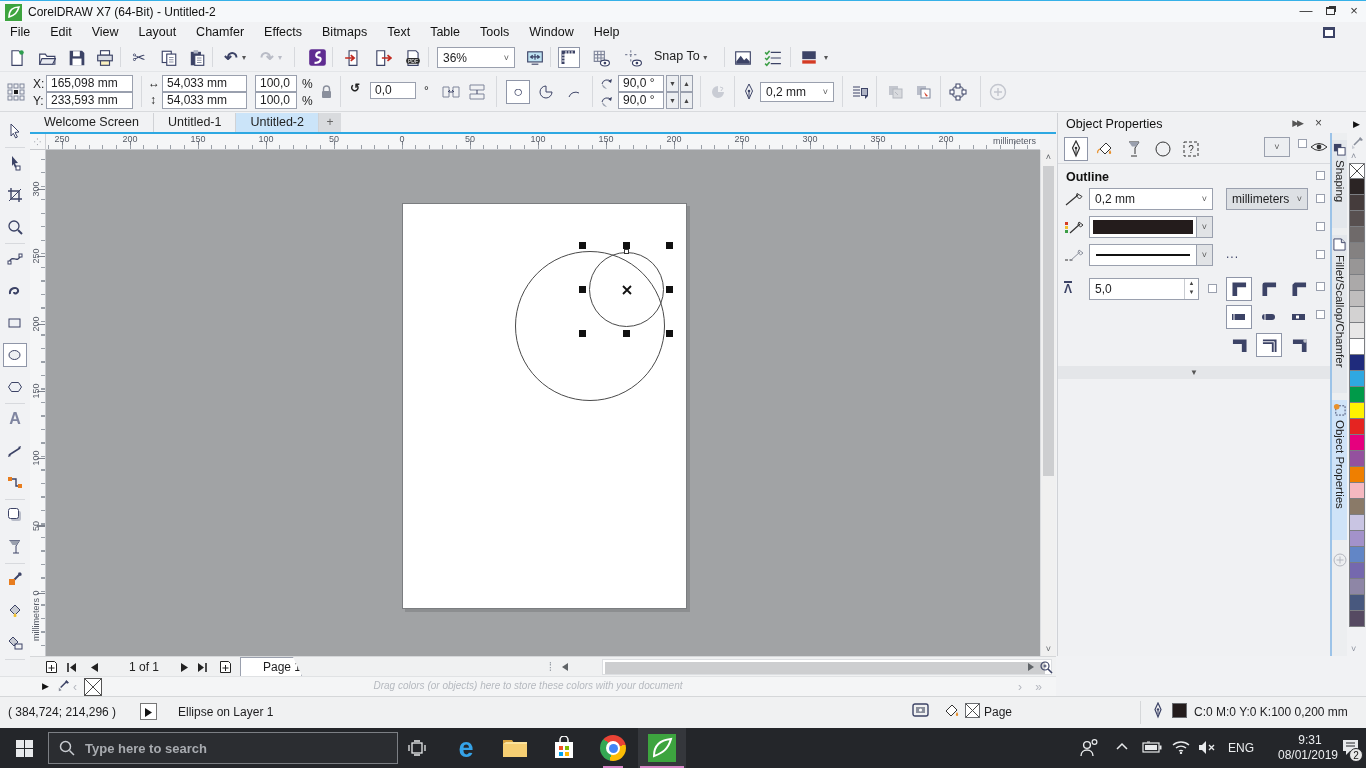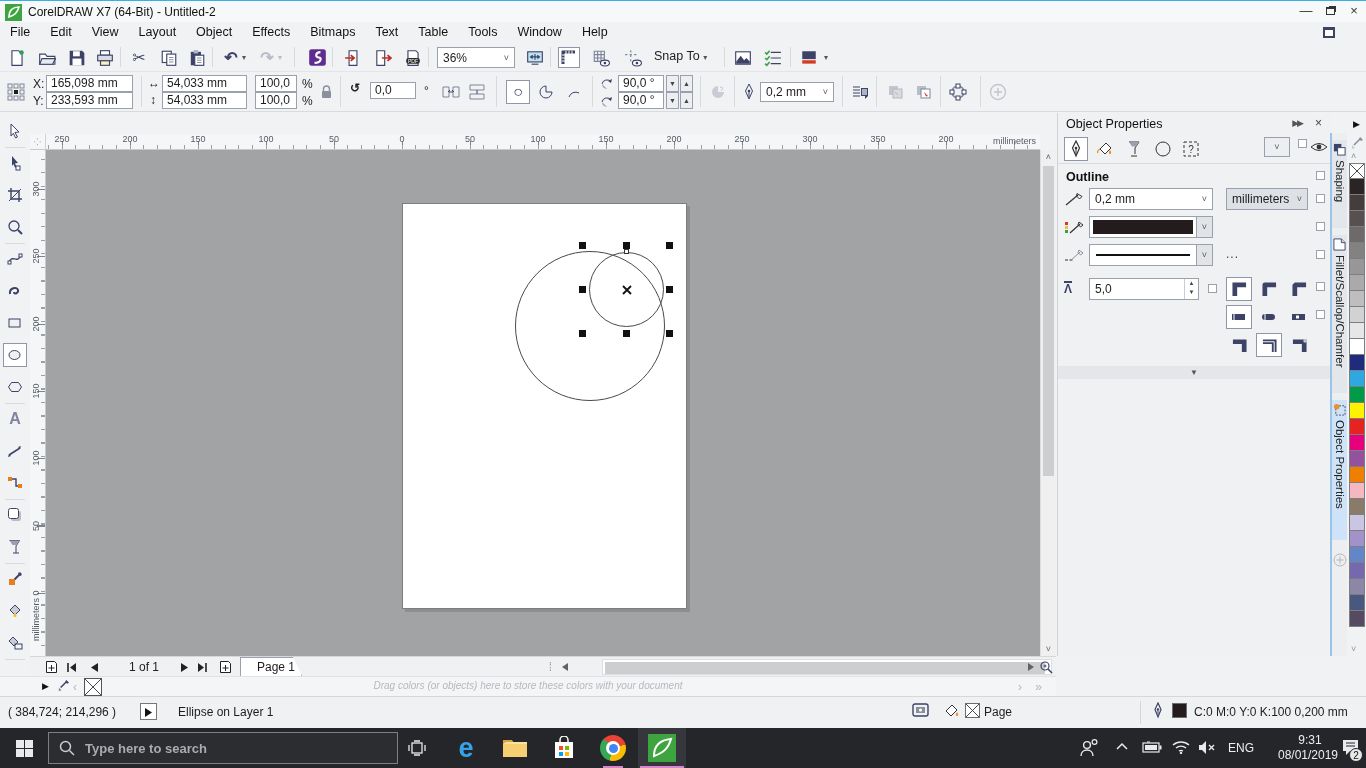--- a/index.html
+++ b/index.html
@@ -93,21 +93,21 @@
   .stab span { writing-mode:vertical-rl; font-size:11.5px; color:#222; margin-top:4px; }
 
   
   #palette { left:1347px; top:113px; width:19px; height:543px; background:#f1f2f4; }
   .sw { width:16px; height:16px; border:1px solid #7c7e82; border-top:none; margin:0 auto; }
   #sw-none { width:16px; height:16px; border:1px solid #7c7e82; margin:0 auto; background:#fff; position:relative; }
 
   
   #pagenav { left:30px; top:656px; width:1026px; height:20px; background:#f0f1f2; border-top:1px solid #d5d7d9; font-size:12px; }
   .pn { position:absolute; top:1px; height:18px; display:flex; align-items:center; justify-content:center; color:#222; }
-  #pagetab { position:absolute; left:172px; top:0; width:62px; height:19px; background:#fff; border:1px solid #9aa0ae; border-bottom:none; clip-path:polygon(0 0,calc(100% - 9px) 0,100% 100%,0 100%); text-align:center; padding-left:10px; line-height:18px; }
+  #pagetab { position:absolute; left:172px; top:0; width:62px; height:19px; background:#fff; border:1px solid #9aa0ae; border-bottom:none; clip-path:polygon(0 0,calc(100% - 9px) 0,100% 100%,0 100%); text-align:right; padding-left:10px; line-height:18px; }
 
   
   #docpal { left:0; top:676px; width:1056px; height:20px; background:#f4f5f6; border-top:1px solid #e0e2e4; }
   #docpal-hint { position:absolute; left:0; right:0; text-align:center; top:3px; font-style:italic; color:#b5b9bf; font-size:10px; }
 
   
   #statusbar { left:0; top:696px; width:1366px; height:32px; background:#f0f1f2; border-top:1px solid #d5d7d9; font-size:12px; }
   .swatchbox { position:absolute; width:15px; height:15px; border:1px solid #6a6c70; background:#fff; }
 
   
@@ -129,21 +129,21 @@
         <rect x="0" y="0" width="17" height="17" fill="#3da43f"></rect>
         <path d="M4 13 C4 6 8 3 14 3 C12 9 10 11 4 13 Z" fill="none" stroke="#fff" stroke-width="1.6"></path>
       </svg>
     <span id="title-text">CorelDRAW X7 (64-Bit) - Untitled-2</span>
     <span class="winbtn" style="right:48px">—</span>
     <span class="winbtn" style="right:24px"><span style="display:inline-block;width:9px;height:8px;border:1px solid #333;border-top:2px solid #333;box-shadow:2px -2px 0 -1px #333"></span></span>
     <span class="winbtn" style="right:0">×</span>
   </div>
 
   <div class="abs" id="menubar">
-    <span id="menubar-items"><span class="mi">File</span><span class="mi">Edit</span><span class="mi">View</span><span class="mi">Layout</span><span class="mi">Object</span><span class="mi">Effects</span><span class="mi">Bitmaps</span><span class="mi">Text</span><span class="mi">Table</span><span class="mi">Tools</span><span class="mi">Window</span><span class="mi">Help</span></span>
+    <span id="menubar-items"><span class="mi">File</span><span class="mi">Edit</span><span class="mi">View</span><span class="mi">Layout</span><span class="mi">Chamfer</span><span class="mi">Effects</span><span class="mi">Bitmaps</span><span class="mi">Text</span><span class="mi">Table</span><span class="mi">Tools</span><span class="mi">Window</span><span class="mi">Help</span></span>
     <svg class="ic abs" style="right:30px;top:4px" width="14" height="13" viewBox="0 0 14 13">
         <rect x="1" y="1" width="12" height="11" fill="#3c4366"></rect>
         <rect x="3" y="4" width="8" height="6" fill="#fff"></rect>
       </svg>
   </div>
 
   <div class="abs" id="toolbar">
     <span class="tbtn" style="left:6px">
         <svg class="ic" width="18" height="18" viewBox="0 0 16 16">
           <path d="M3.5 1.5h6l3 3v10h-9z" fill="#fff" stroke="#3c4366"></path>
@@ -414,20 +414,23 @@
       </span>
     <span class="sepv" style="left:980px"></span>
     <span class="pbtn" style="left:986px">
         <svg class="ic" width="18" height="18" viewBox="0 0 18 18">
           <circle cx="9" cy="9" r="7.5" fill="none" stroke="#c3c6ce" stroke-width="1.4"></circle>
           <path d="M9 5v8M5 9h8" stroke="#c3c6ce" stroke-width="1.4"></path>
         </svg>
       </span>
   </div>
 
+  <div class="abs" id="tabrow">
+    <span id="tabs"><span class="dtab">Welcome Screen</span><span class="dtab">Untitled-1</span><span class="dtab act">Untitled-2</span></span><span id="tab-add">+</span>
+  </div>
 
   <div class="abs" id="ruler-corner">⁘</div>
   <div class="abs" id="hruler">
     <span id="hruler-unit">millimeters</span>
   <span class="hrn" style="left: -4px;">250</span>
       <span class="hrn" style="left: 64px;">200</span>
       <span class="hrn" style="left: 132px;">150</span>
       <span class="hrn" style="left: 200px;">100</span>
       <span class="hrn" style="left: 268px;">50</span>
       <span class="hrn" style="left: 336px;">0</span>

